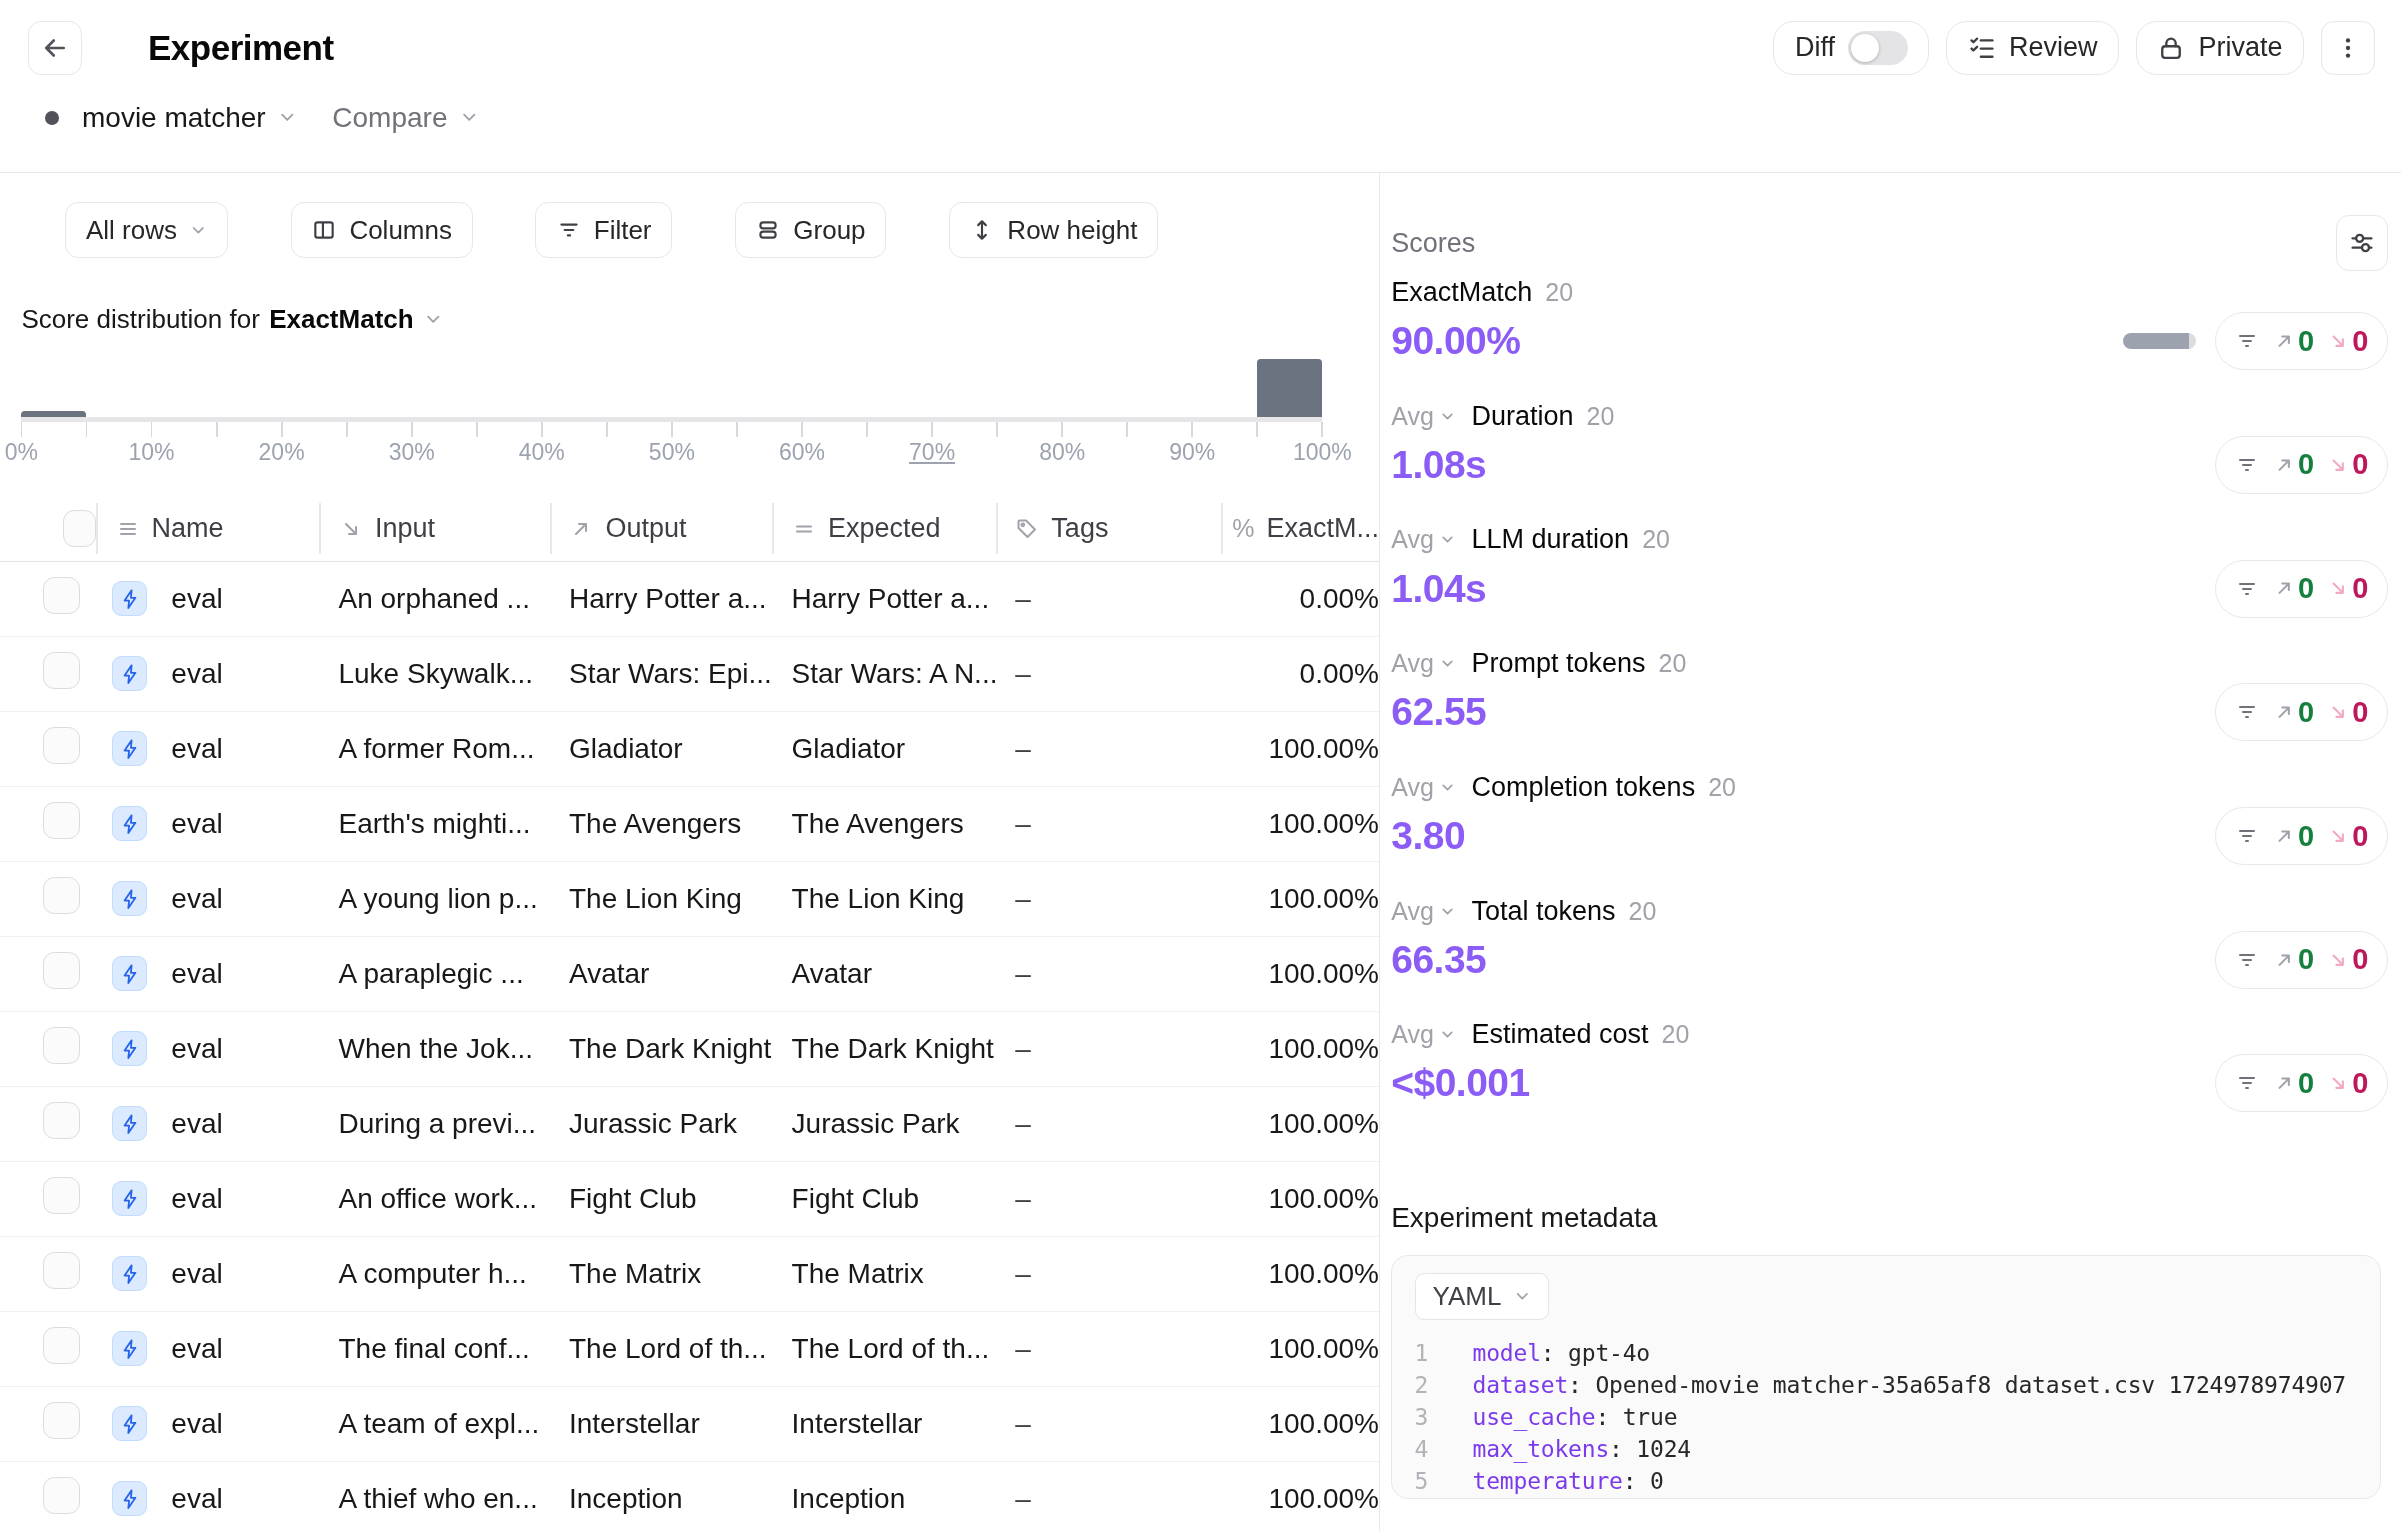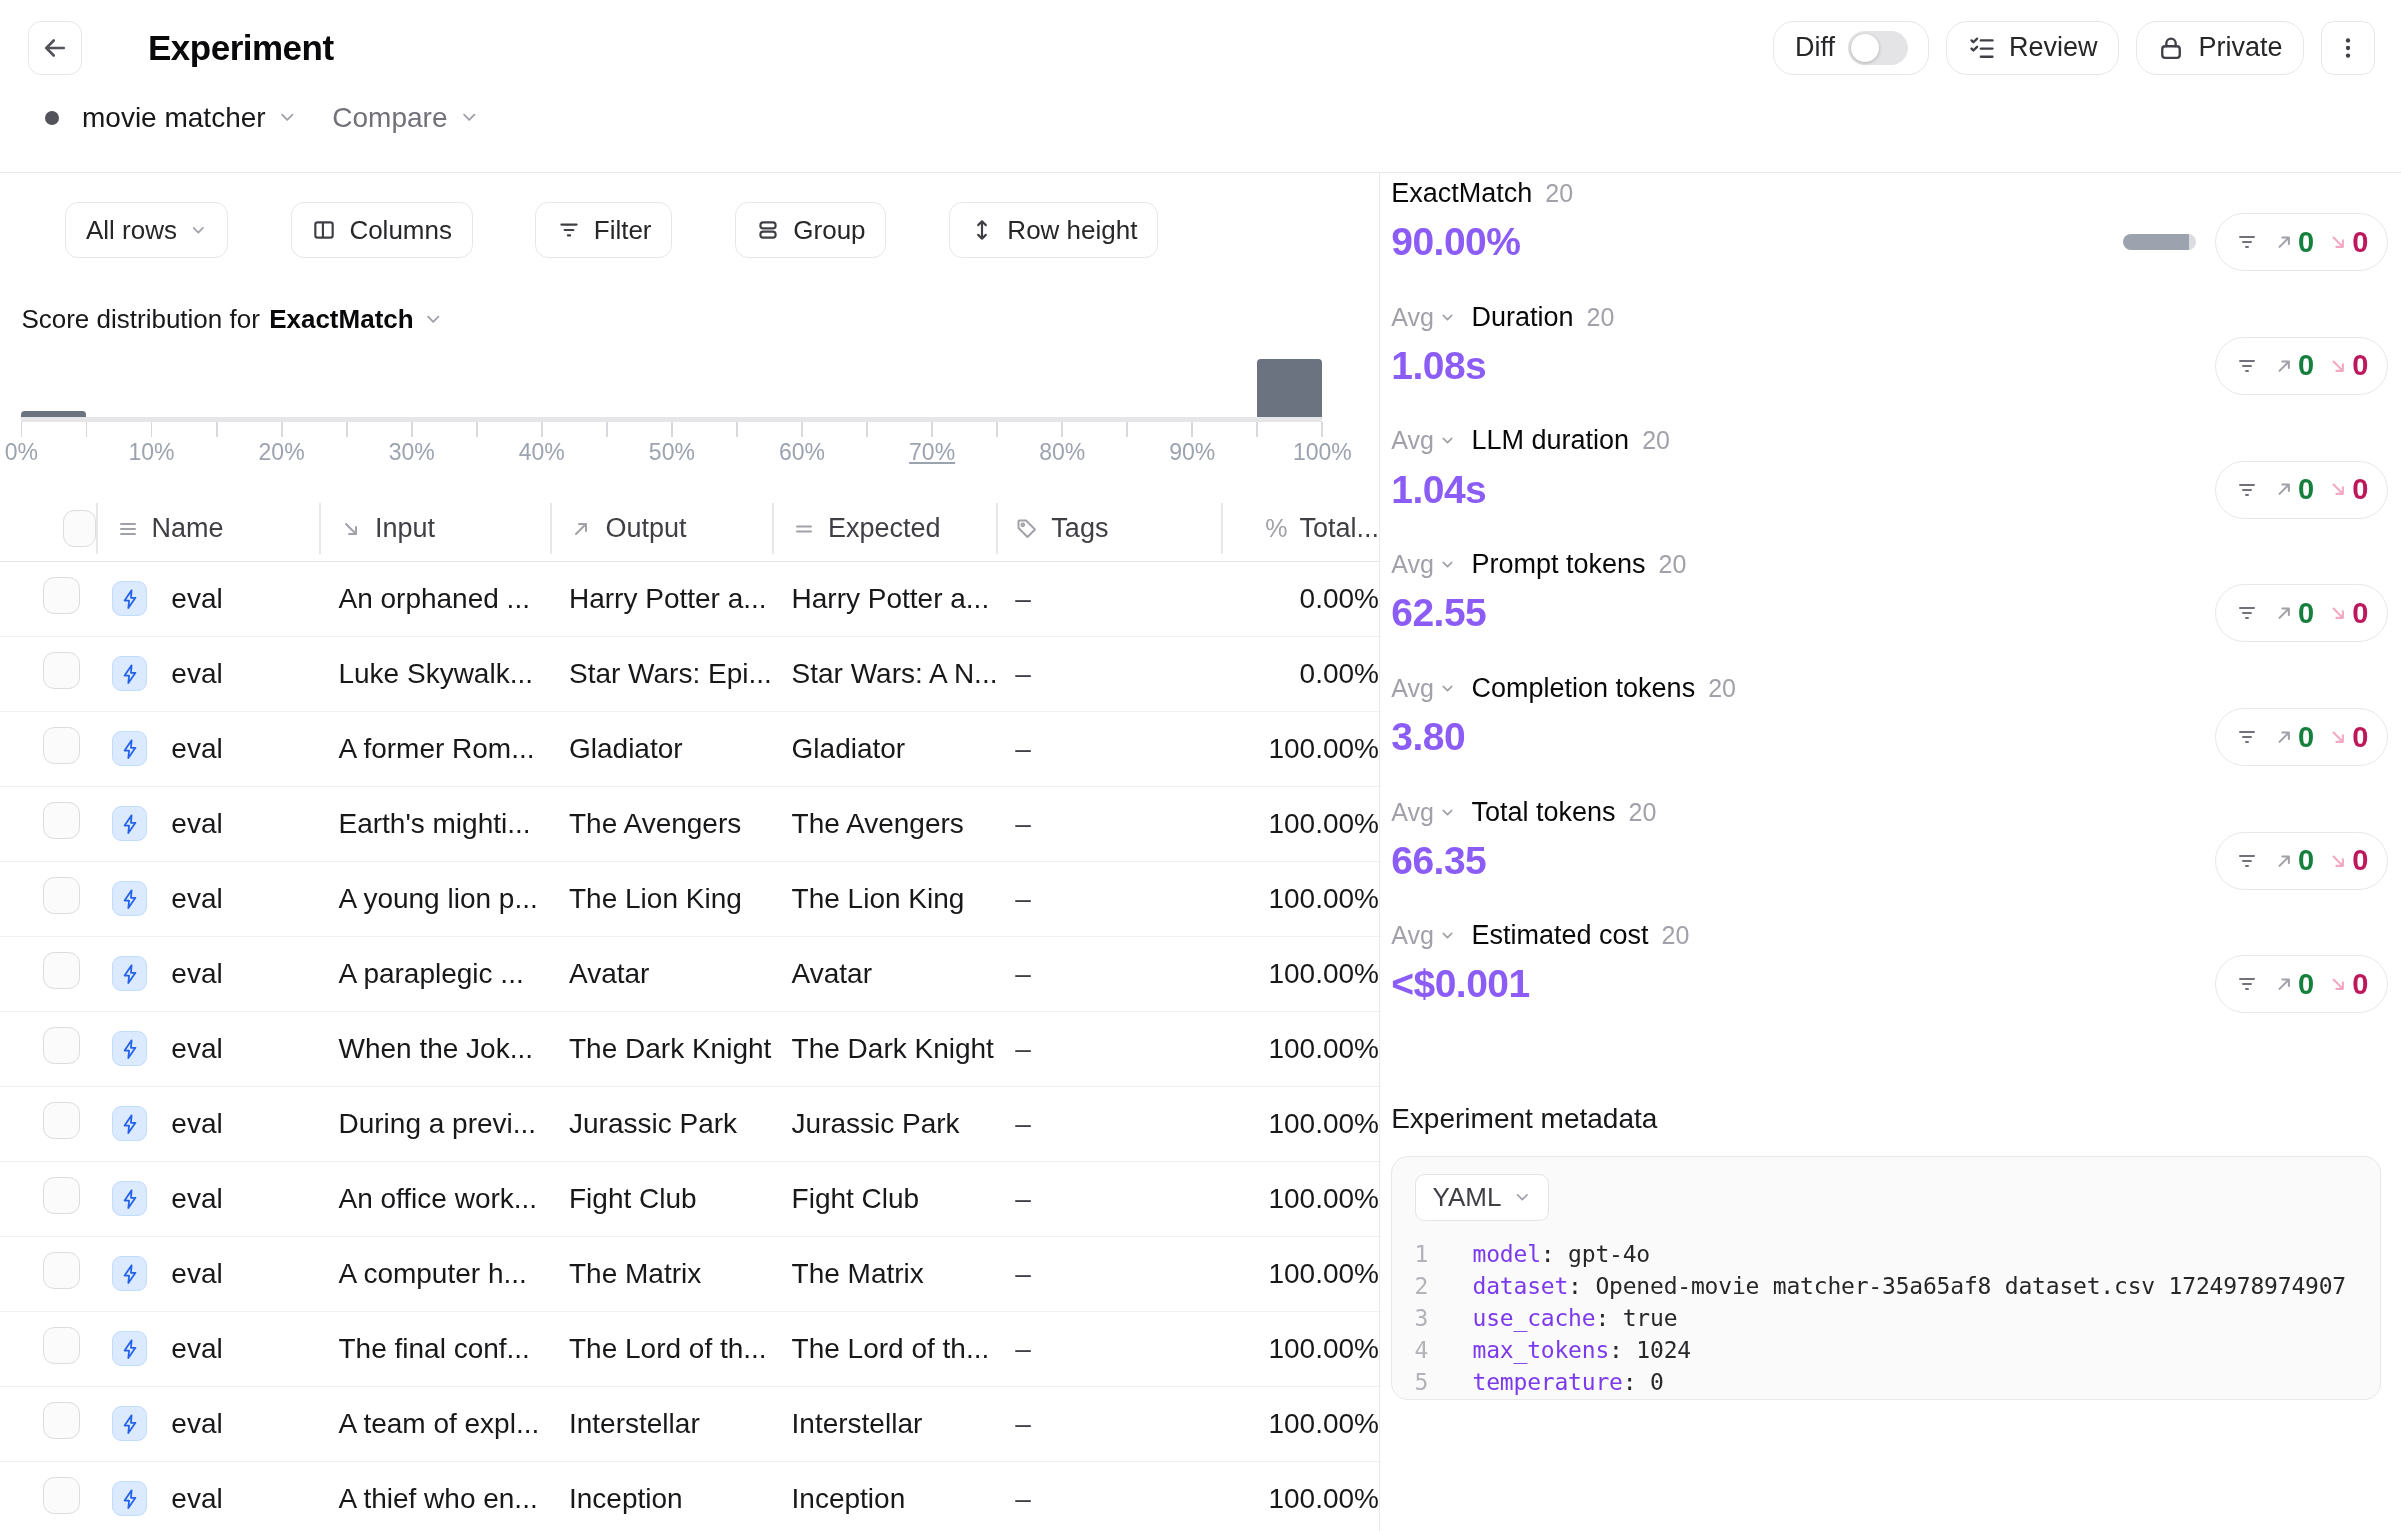--- a/index.html
+++ b/index.html
@@ -318,21 +318,21 @@
         <span class="hicon">
             <svg width="24" height="24" viewBox="0 0 24 24" fill="none" stroke="#a1a1aa" stroke-width="2" stroke-linejoin="round">
               <path d="M3.5 11V4.5a1 1 0 0 1 1-1H11l9 9-7.5 7.5-9-9z"></path>
               <circle cx="7.8" cy="7.8" r="1.4"></circle>
             </svg>
           </span>
         <span>Tags</span>
       </div>
       <div class="hcell c-score">
         <span class="pct-glyph">%</span>
-        <span>Total...</span>
+        <span>ExactM...</span>
       </div>
     </div>
 
     <div class="tbody">
       <div class="trow">
           <div class="cell c-cb"><span class="checkbox"></span></div>
           <div class="cell c-name name-cell">
             <span class="eval-badge">
               <svg width="22.4" height="22.4" viewBox="0 0 24 24" fill="none" stroke="#2563eb" stroke-width="1.9" stroke-linejoin="round">
                 <path d="M13.5 2.5L6 13.5h4.8L10 21.5l7.6-11H12.8l.7-8z"></path>
@@ -535,20 +535,33 @@
           <div class="cell c-input">A thief who en...</div>
           <div class="cell c-output">Inception</div>
           <div class="cell c-expected">Inception</div>
           <div class="cell c-tags tags-dash">–</div>
           <div class="cell c-score score-cell">100.00%</div>
         </div>
     </div>
   </div>
 
   <div class="right">
+    <div class="scores-head">
+      <div class="scores-title">Scores</div>
+      <button class="icon-btn settings-btn">
+        <span>
+          <svg width="28" height="28" viewBox="0 0 24 24" fill="none" stroke="#3f3f46" stroke-width="2" stroke-linecap="round">
+              <path d="M4 8h16"></path>
+              <circle cx="10" cy="8" r="3" fill="#fff"></circle>
+              <path d="M4 16h16"></path>
+              <circle cx="15" cy="16" r="3" fill="#fff"></circle>
+            </svg>
+        </span>
+      </button>
+    </div>
 
     <div id="metrics">
       <div class="metric">
           <div class="metric-label">
 
             <span class="mname">ExactMatch</span>
             <span class="mcount">20</span>
           </div>
           <div class="metric-vrow">
             <span class="mvalue">90.00%</span>

